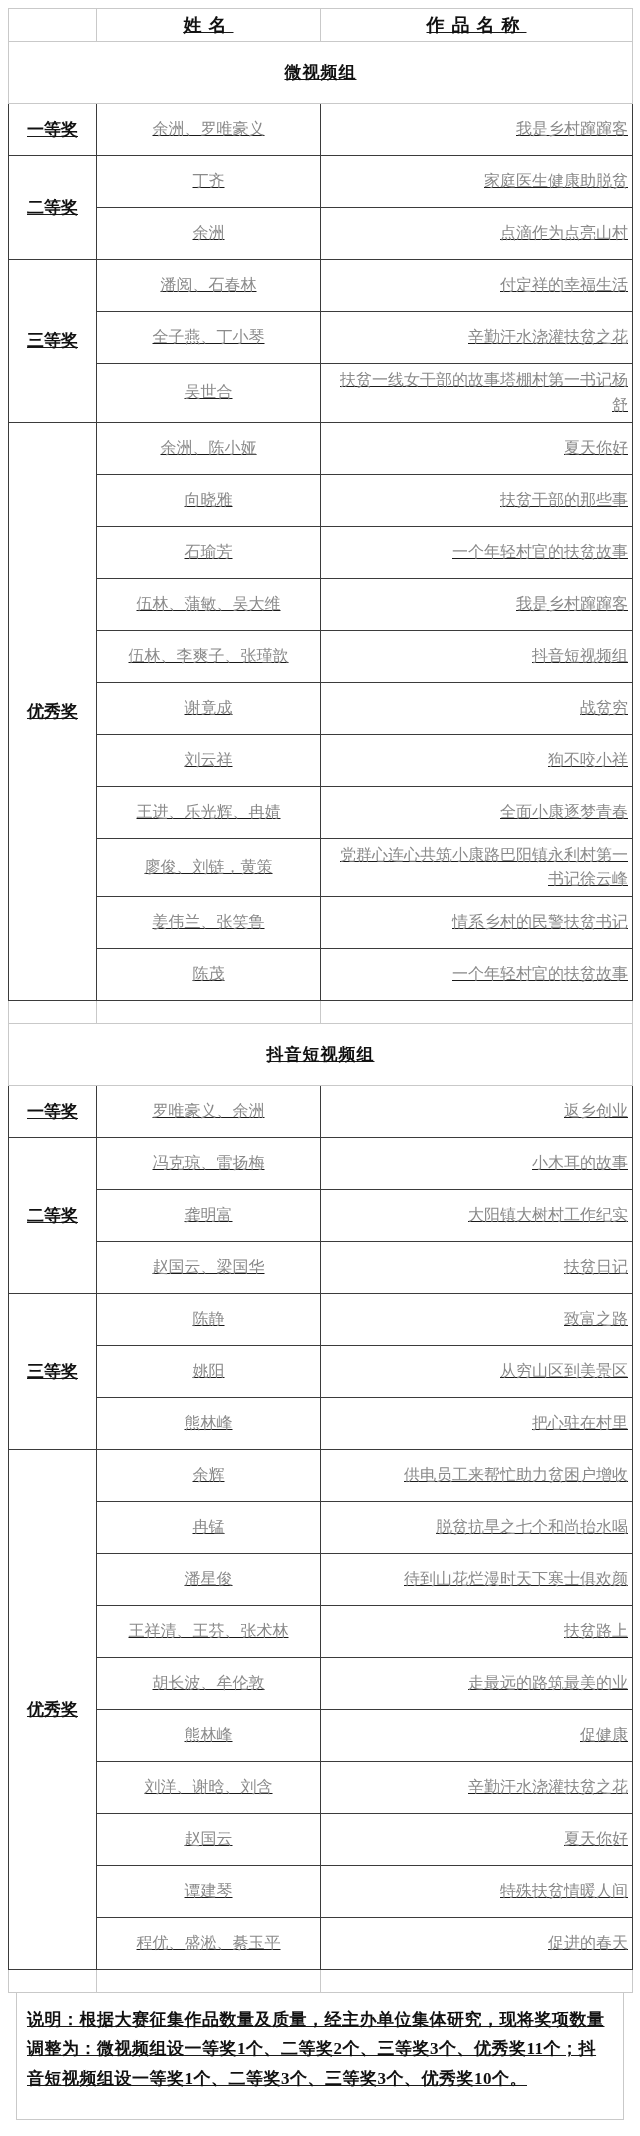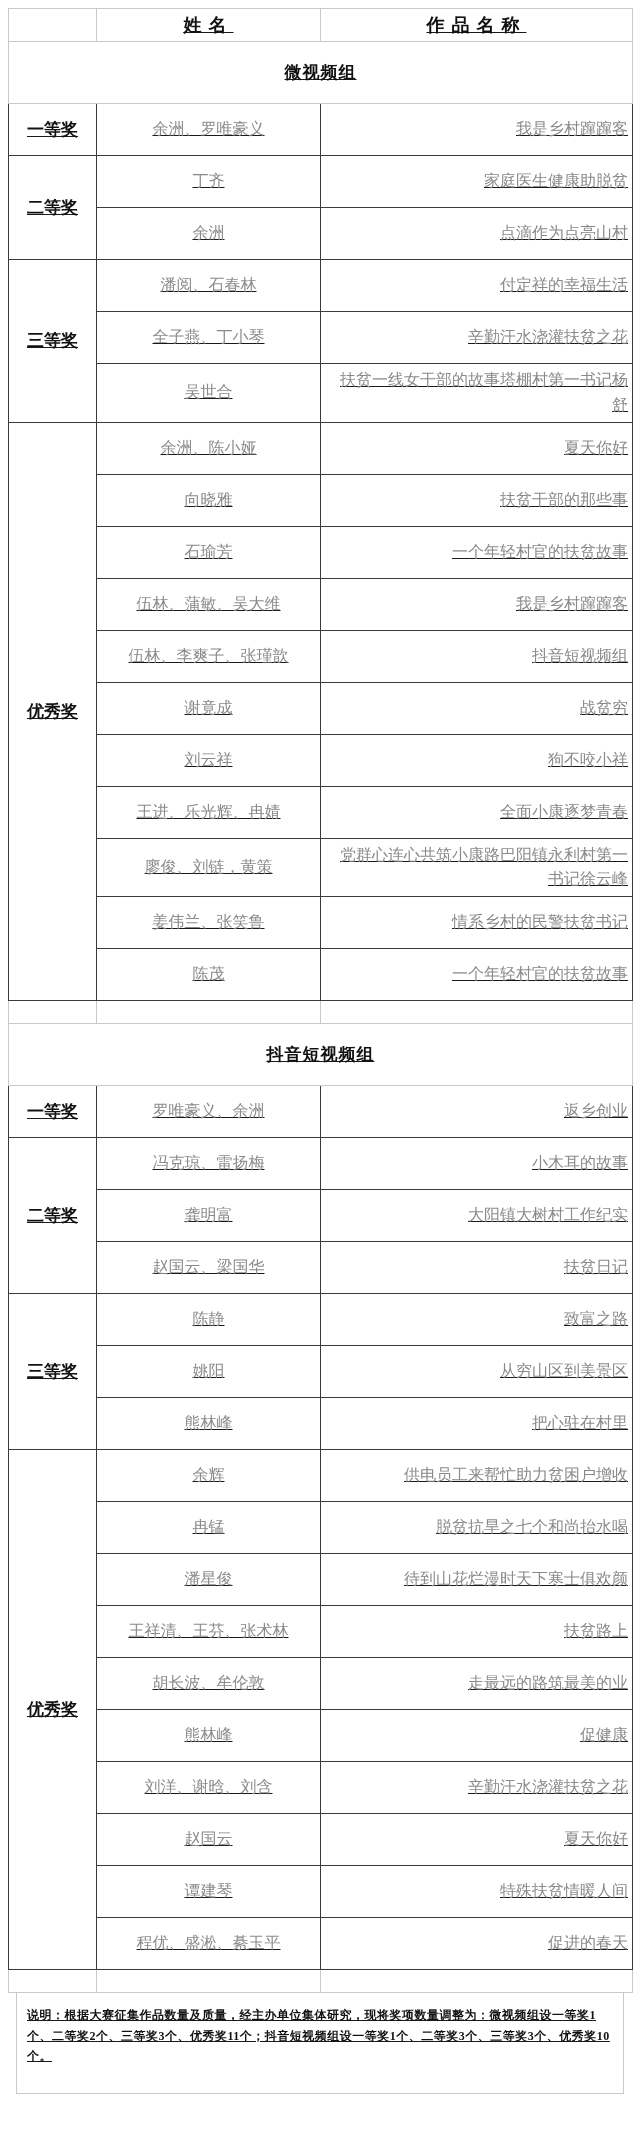--- a/index.html
+++ b/index.html
@@ -71,21 +71,21 @@
     padding: 4px 4px 4px 7px;
     line-height: 1.55;
   }
 
   .footer-note {
     margin: 0 8px;
     border: 1px solid var(--border-light, #c9c9c9);
     border-top: none;
     padding: 12px 10px 26px 10px;
     font-weight: bold;
-    font-size: 12px;
+    font-size: 17px;
     color: #111111;
     line-height: 1.72;
     letter-spacing: 0.5px;
   }
 </style>
 </head>
 <body>
 
 <div class="wrap">
   <table class="awards">

